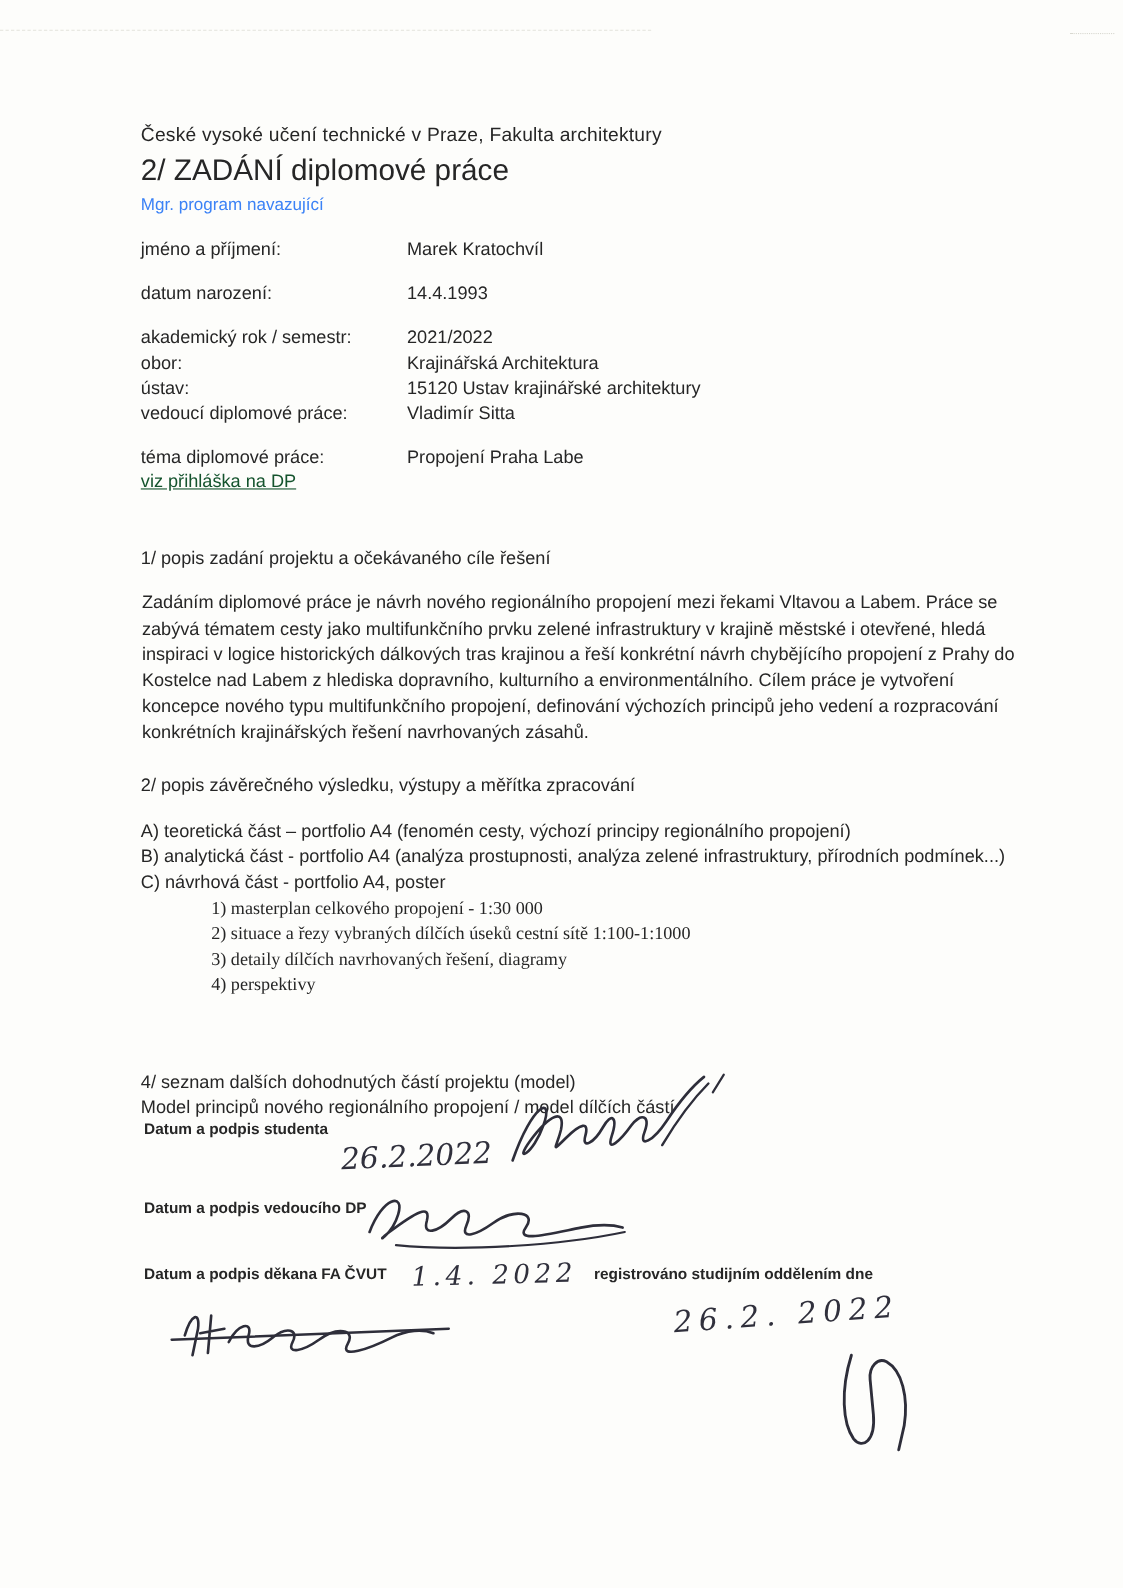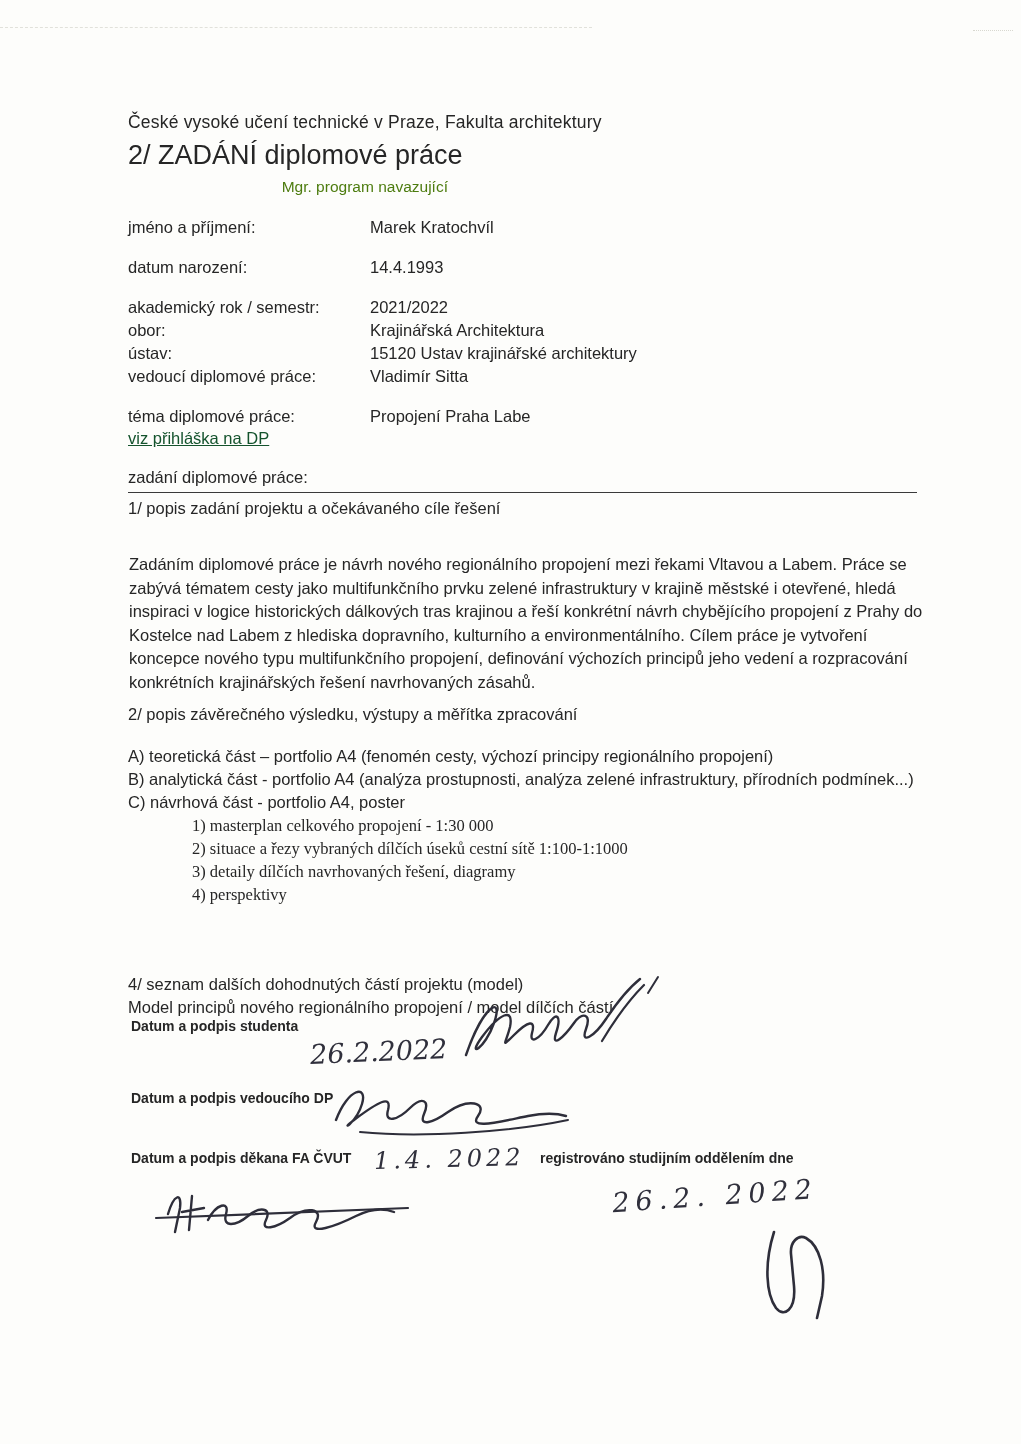--- a/index.html
+++ b/index.html
@@ -13,39 +13,39 @@
     background: #fdfdfb;
     color: #262626;
     overflow: hidden;
   }
   .scan-edge { position:absolute; top:27px; left:0; width:58%; border-top:1px dashed #dfdfd8; opacity:.9; }
   .scan-edge2 { position:absolute; top:30px; right:8px; width:40px; border-top:1px dotted #d8d8d0; }
 
   .doc-header { position:absolute; top:112px; left:128px; }
   .university { font-size:17.5px; letter-spacing:.2px; }
   .doc-title { font-size:27px; font-weight:400; margin-top:7px; }
-  .program { font-size:15.5px; margin-top:7px; color:#4d7c0f;text-align:center; }
+  .program { font-size:15.5px; margin-top:7px; color:#3b82f6; }
 
   .fields { position:absolute; top:216px; left:128px; width:800px; font-size:16.5px; }
   .field-row { display:flex; line-height:22px;align-items:flex-end; }
   .field-row .label { width:242px; flex:0 0 242px; }
   .gap18 { height:18px; }
   .gap17 { height:17px; }
   .tight .field-row { line-height:23px; }
   .note { color:#14532d; line-height:22px;text-decoration:underline; }
 
   .assignment-label {
     position:absolute; top:468px; left:128px; width:789px;
     font-size:16.5px; padding-bottom:5px;
     border-bottom:1.5px solid #3a3a3a;
   }
   .item1-heading { position:absolute; top:499px; left:128px; font-size:16.5px; }
   .paragraph {
     position:absolute; top:537px; left:129px; width:800px;
-    font-size:16.5px; line-height:23.6px; text-align:left;margin-top:16px;
+    font-size:16.5px; line-height:23.6px; text-align:left;
   }
   .item2-heading { position:absolute; top:705px; left:128px; font-size:16.5px; }
   .outputs { position:absolute; top:745px; left:128px; font-size:16.5px; }
   .outputs div { line-height:23px; }
   .sub-outputs { position:absolute; top:814px; left:192px; font-size:16.5px; }
   .sub-outputs div { line-height:23px;font-family:Liberation Serif, serif; }
   .item4 { position:absolute; top:973px; left:128px; font-size:16.5px; }
   .item4 div { line-height:23px; }
 
   .sig-label { position:absolute; font-size:14px;font-weight:bold; }
@@ -102,21 +102,20 @@
       </div>
     </div>
     <div class="gap17"></div>
     <div class="field-row">
       <span class="label">téma diplomové práce:</span>
       <span class="value">Propojení Praha Labe</span>
     </div>
     <div class="note">viz přihláška na DP</div>
   </section>
 
-  <div class="assignment-label">zadání diplomové práce:</div>
 
   <div class="item1-heading">1/ popis zadání projektu a očekávaného cíle řešení</div>
 
   <div class="paragraph">Zadáním diplomové práce je návrh nového regionálního propojení mezi řekami Vltavou a Labem.  Práce se zabývá tématem cesty jako multifunkčního prvku zelené infrastruktury v krajině městské i otevřené, hledá inspiraci v logice historických dálkových tras krajinou a řeší konkrétní návrh chybějícího propojení z Prahy do Kostelce nad Labem z hlediska dopravního, kulturního a environmentálního.  Cílem práce je vytvoření koncepce nového typu multifunkčního propojení, definování výchozích principů jeho vedení a rozpracování konkrétních krajinářských řešení navrhovaných zásahů.</div>
 
   <div class="item2-heading">2/ popis závěrečného výsledku, výstupy a měřítka zpracování</div>
 
   <div class="outputs">
     <div>A) teoretická část – portfolio A4 (fenomén cesty, výchozí principy regionálního propojení)</div>
     <div>B) analytická část - portfolio A4 (analýza prostupnosti, analýza zelené infrastruktury, přírodních podmínek...)</div>

